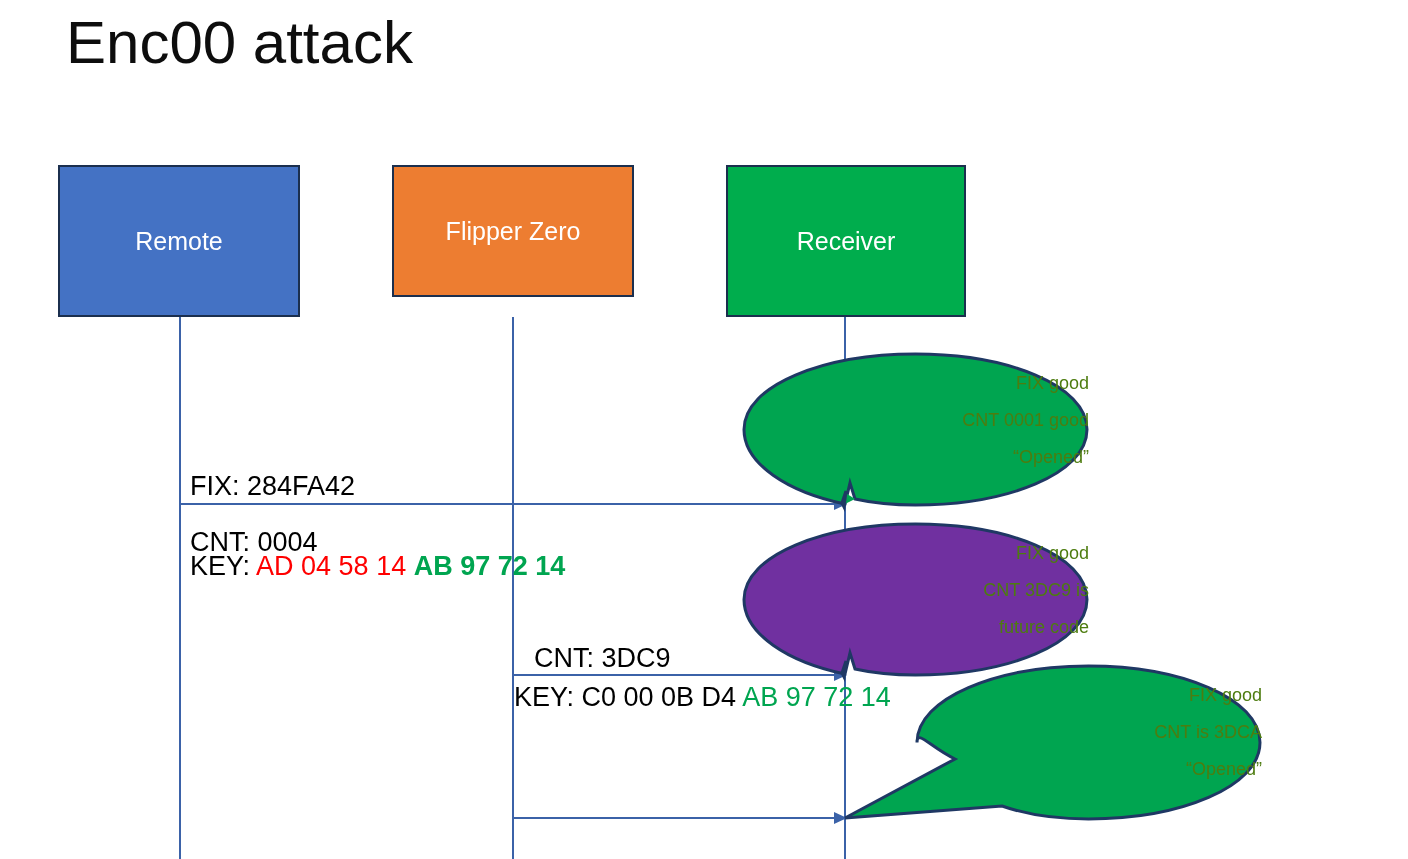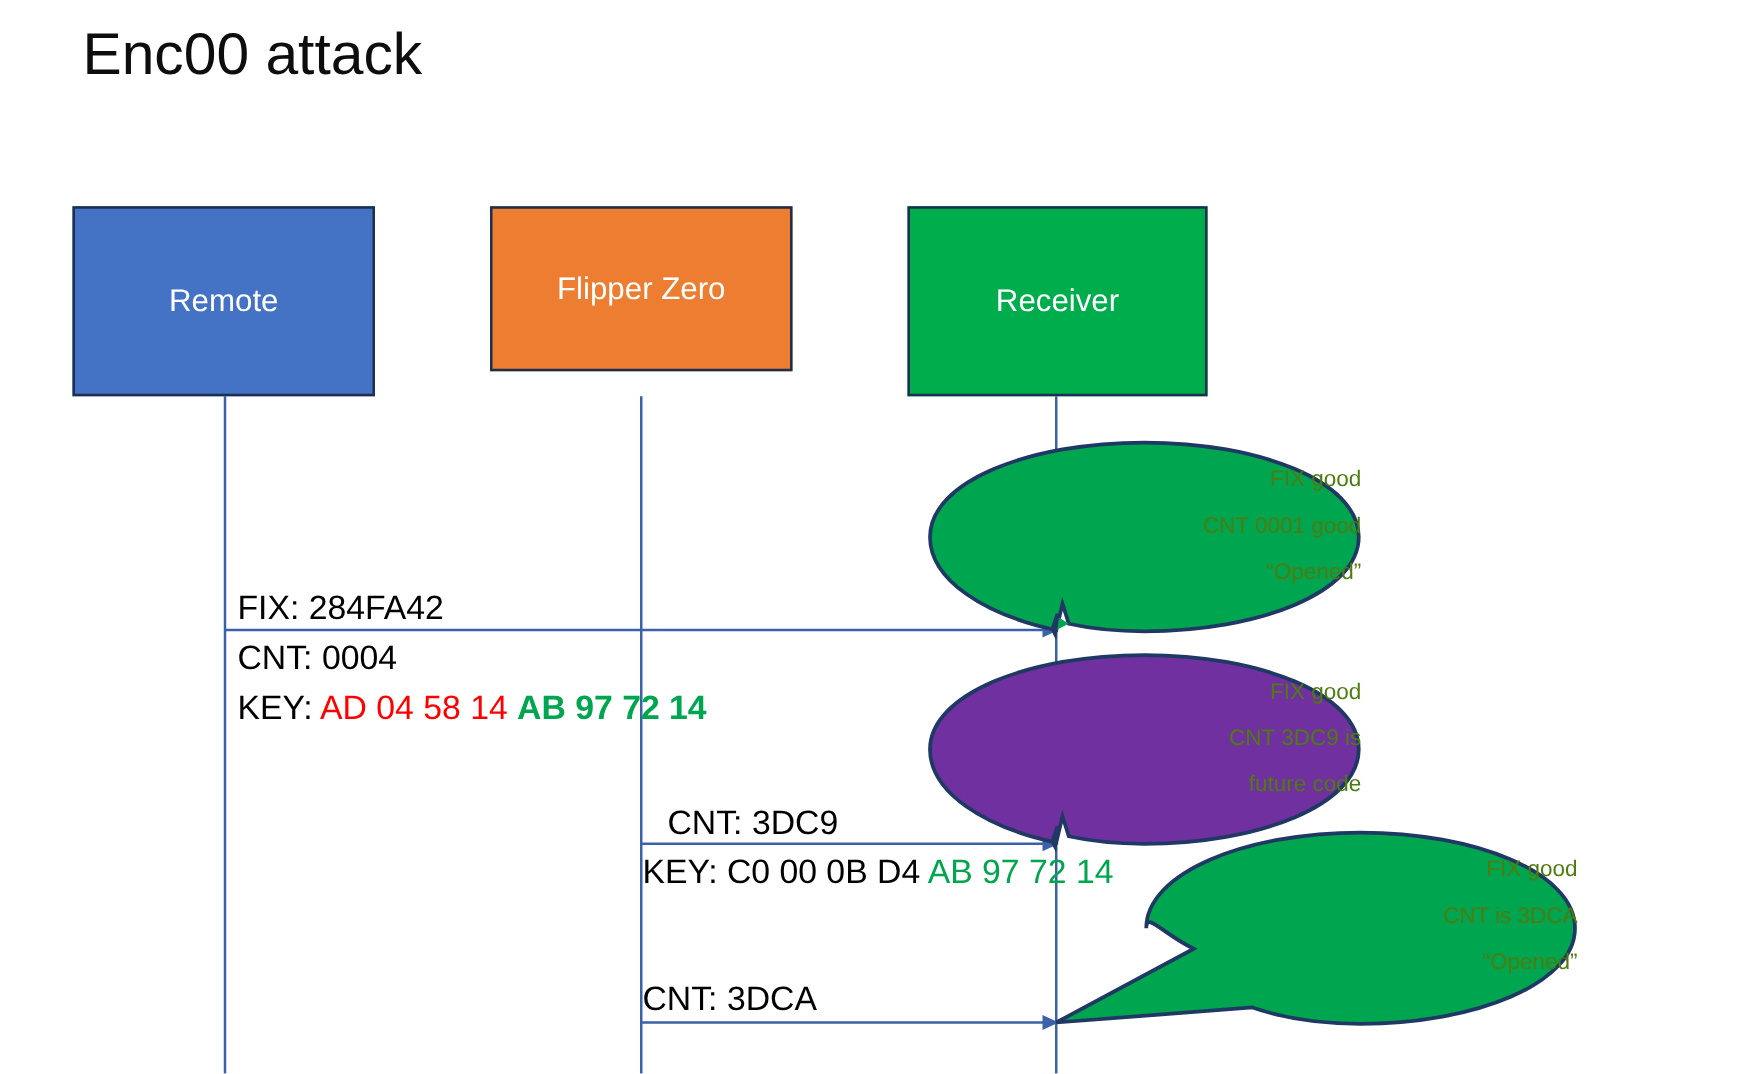--- a/index.html
+++ b/index.html
@@ -17,21 +17,21 @@
     height: 859px;
     background: #ffffff;
     overflow: hidden;
   }
 
   
   .slide-title {
     position: absolute;
     left: 66px;
     top: 2px;
-    font-size: 47px;
+    font-size: 60px;
     line-height: 82px;
     font-weight: 400;
     color: #0d0d0d;
     letter-spacing: 0px;
     white-space: nowrap;
   }
 
   
   .actor-box {
     position: absolute;
@@ -82,21 +82,21 @@
 
   
   .msg-label {
     position: absolute;
     font-size: 27px;
     line-height: 36px;
     color: #000000;
     white-space: nowrap;
   }
   .lbl-fix   { left: 190px; top: 468px; }
-  .lbl-cnt1  { left: 190px; top: 508px; }
+  .lbl-cnt1  { left: 190px; top: 524px; }
   .lbl-key1  { left: 190px; top: 548px; }
   .lbl-cnt2  { left: 514px; top: 640px; margin-left: 20px; }
   .lbl-key2  { left: 514px; top: 679px; }
   .lbl-cnt3  { left: 514px; top: 781px; }
   .lbl-key3  { left: 514px; top: 820px; }
 
   .hex-red   { color: #FF0000; }
   .hex-green { color: #00A550; }
   .hex-green-bold { color: #00A550; font-weight: bold; }
 
@@ -146,21 +146,20 @@
   <div class="msg-arrow arrow-2"></div>
   <div class="msg-arrow arrow-3"></div>
 
   <div class="msg-label lbl-fix">FIX: 284FA42</div>
   <div class="msg-label lbl-cnt1">CNT: 0004</div>
   <div class="msg-label lbl-key1"><span>KEY: </span><span class="hex-red">AD 04 58 14</span><span> </span><span class="hex-green-bold">AB 97 72 14</span></div>
 
   <div class="msg-label lbl-cnt2">CNT: 3DC9</div>
   <div class="msg-label lbl-key2"><span>KEY: C0 00 0B D4 </span><span class="hex-green">AB 97 72 14</span></div>
 
-  <div class="msg-label lbl-cnt3">CNT: 3DCA</div>
 
   <div class="bubble-wrap bubble-1">
     <svg class="bubble-svg" width="347" height="155" viewBox="0 0 347 155">
       <path d="M173.5 2 C265 2 345 33 345 77.5 C345 122 265 153 173.5 153 C152 153 131 151 113 147 L108 131 L103 152 C46 140 2 112 2 77.5 C2 33 82 2 173.5 2 Z" fill="#00A550" stroke="#1F3864" stroke-width="3"></path>
       <path d="M113 147 L103 152 L102 140 Z" fill="#00A550" stroke="none"></path>
     </svg>
     <svg class="bubble-svg" width="347" height="155" viewBox="0 0 347 155" style="overflow:visible">
       <path d="M104 139 L102 155 L100 151 Z" fill="#00A550" stroke="#1F3864" stroke-width="3" stroke-linejoin="miter"></path>
     </svg>
     <div class="bubble-text">

